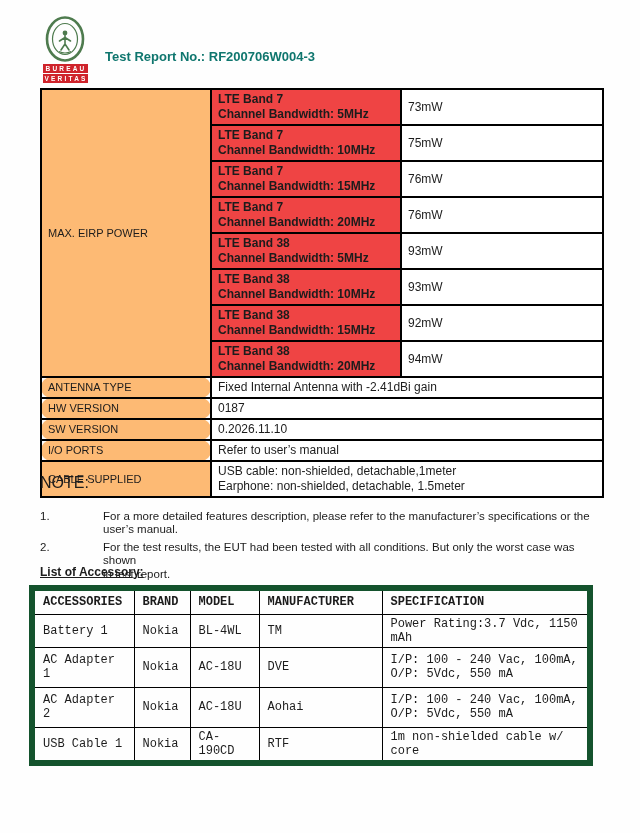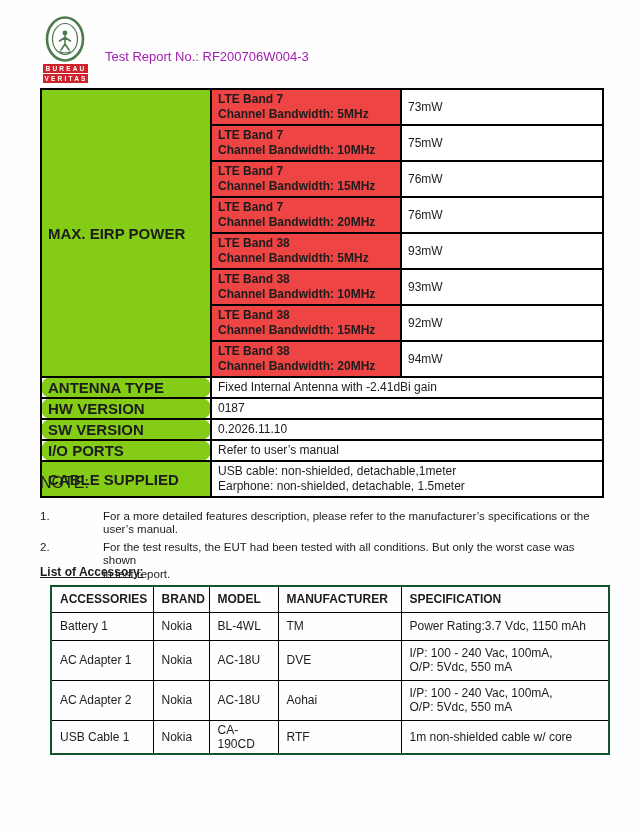--- a/index.html
+++ b/index.html
@@ -16,57 +16,57 @@
   .logo { position: absolute; left: 42px; top: 16px; width: 46px; }
   .emblem { display: block; margin: 0 auto 2px auto; }
   .logo-bar {
     width: 45px; height: 9px; margin: 0 auto 1px auto;
     background: #cf232b; color: #ffffff;
     font-size: 6.5px; font-weight: bold; letter-spacing: 2.2px;
     text-align: center; line-height: 9px; text-indent: 2px;
   }
   .report-no {
     position: absolute; left: 105px; top: 49px;
-    font-size: 13px; font-weight: normal; color: #a21caf;
+    font-size: 13px; font-weight: bold; color: #0f766e;
   }
 
   
   table { border-collapse: collapse; table-layout: fixed; }
   .main-table {
     position: absolute; left: 40px; top: 88px; width: 562px;
     font-size: 12px;
   }
   .main-table td {
     border: 2px solid #000000;
     vertical-align: middle;
     padding: 2px 6px;
     line-height: 15px;
   }
-  .cell-gray  { background: #84cc16; font-weight: bold; font-size: 15px; }
+  .cell-gray  { background: #fdba74; font-weight: normal; font-size: 11px; }
   .cell-green { background: #ef4444; font-weight: bold; white-space: pre-line; padding-left: 5px; }
   .cell-value { background: #ffffff; white-space: pre-line; padding-left: 7px; margin-left: 37px; }
   .lte-row   td { height: 33px; }
   .info-row  td { height: 21px; border-radius: 10px; }
   .cable-row td { height: 34px; }
 
   
   .note { position: absolute; left: 40px; top: 476px; width: 566px; font-size: 11.5px; line-height: 13.5px; }
   .note-heading { font-weight: normal; font-size: 16px; margin-bottom: 20px; }
   .note-item { display: flex; margin-bottom: 4px; }
   .note-num { width: 22px; flex: 0 0 22px; }
   .note-text { flex: 1; white-space: pre-line; margin-left: 41px; }
 
   
   .acc-title {
     position: absolute; left: 40px; top: 565px;
     font-size: 12px; font-weight: bold; text-decoration: underline;
   }
   .acc-table {
-    position: absolute; left: 50px; top: 585px; width: 558px;
-    font-size: 12px; border: 2px solid #14532d;
+    position: absolute; left: 29px; top: 585px; width: 558px;
+    font-size: 12px; border: 6px solid #14532d; font-family: Liberation Mono, monospace;
   }
   .acc-table th, .acc-table td {
     border: 1px solid #000000;
     text-align: left; vertical-align: middle;
     padding: 2px 8px;
     white-space: pre-line;
     line-height: 14px;
   }
   .acc-table th { font-weight: bold; }
   .h26 th { height: 26px; }

